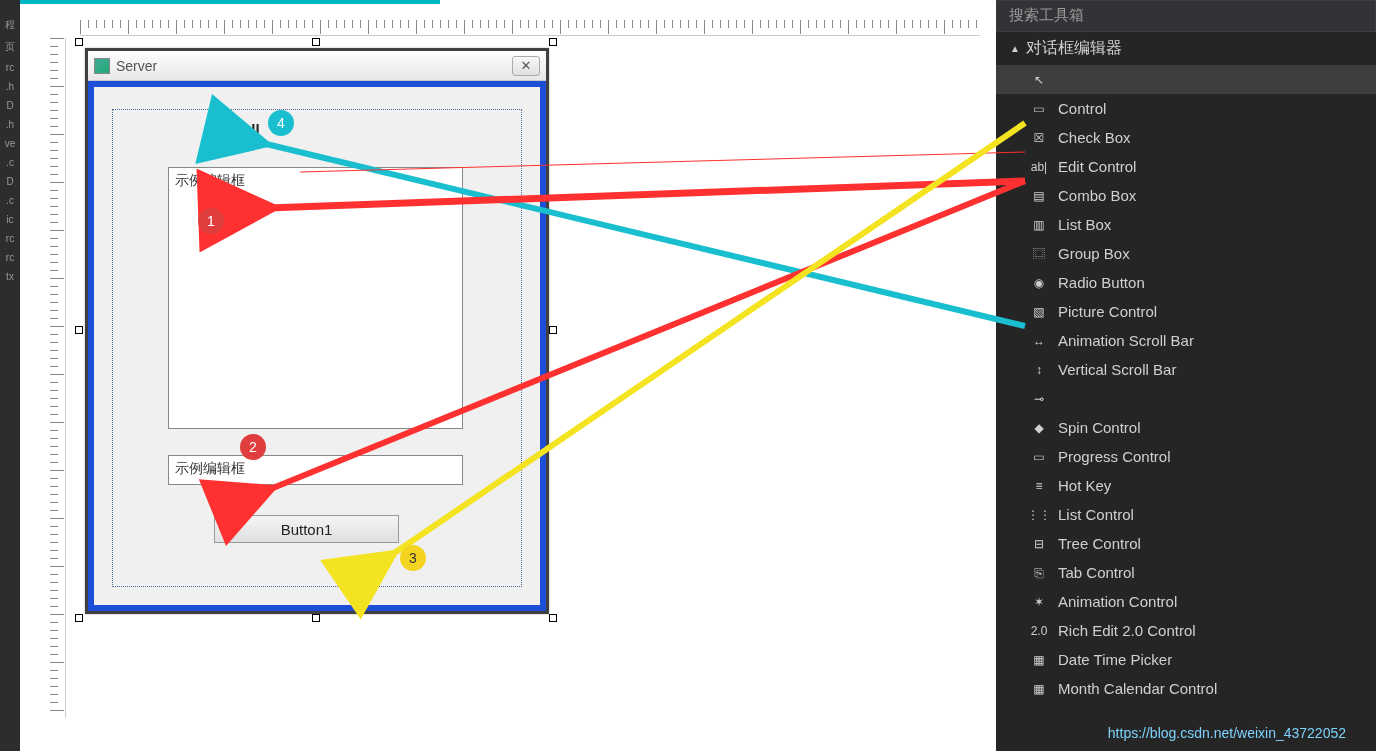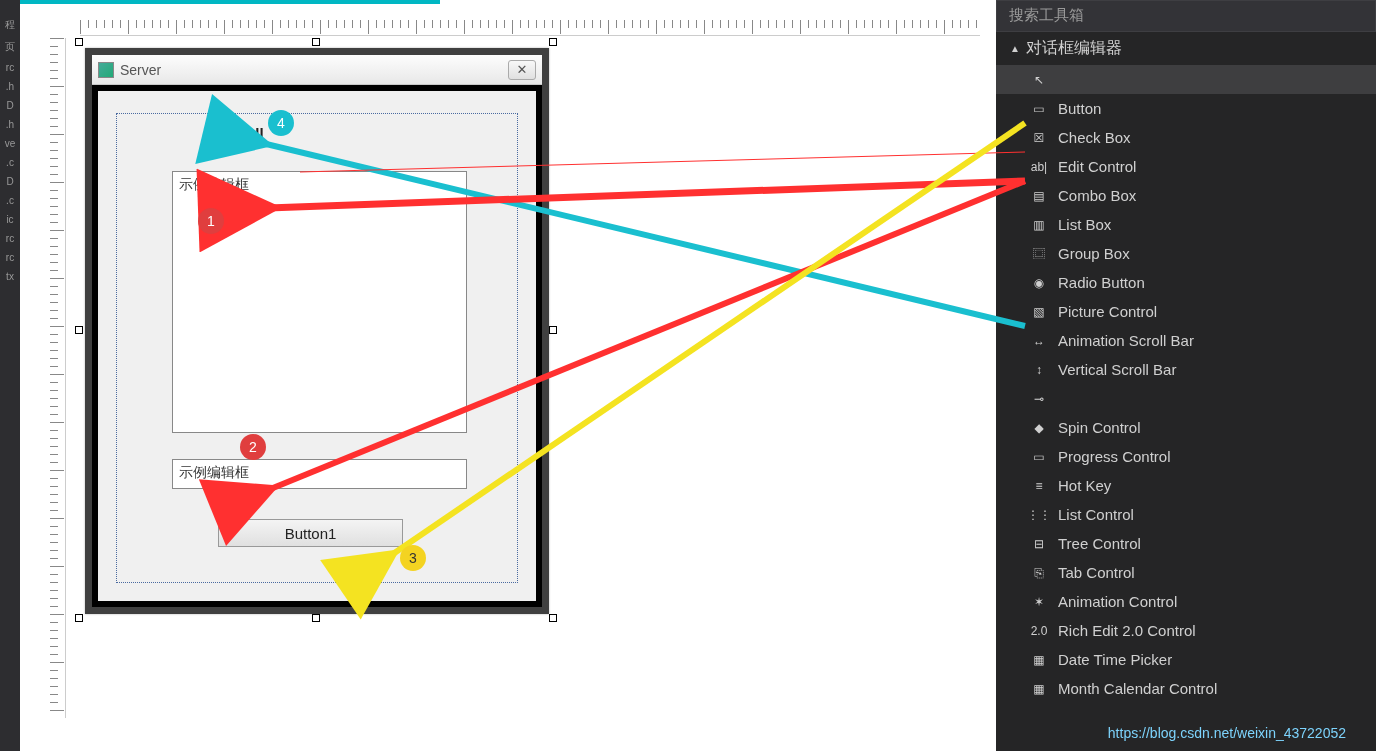--- a/index.html
+++ b/index.html
@@ -13,21 +13,21 @@
 
 .ruler-h { position: absolute; left: 60px; top: 20px; width: 900px; height: 16px; background: #fff; border-bottom: 1px solid #ccc; }
 .ruler-h .tick { position: absolute; top: 0; width: 1px; height: 10px; background: #888; }
 .ruler-v { position: absolute; left: 30px; top: 38px; width: 16px; height: 680px; background: #fff; border-right: 1px solid #ccc; }
 .ruler-v .tick { position: absolute; left: 0; height: 1px; width: 10px; background: #888; }
 
 .selection-handle { position: absolute; width: 8px; height: 8px; background: #fff; border: 1px solid #000; }
 
 .dialog-outer { position: absolute; left: 65px; top: 48px; width: 464px; height: 566px; }
 
-.dialog-window { position: absolute; left: 0; top: 0; width: 100%; height: 100%; background: #000000; border: 7px solid #404040; box-shadow: 0 0 2px rgba(0,0,0,0.3); }
+.dialog-window { position: absolute; left: 0; top: 0; width: 100%; height: 100%; background: #1d4ed8; border: 3px solid #404040; box-shadow: 0 0 2px rgba(0,0,0,0.3); }
 
 .titlebar { height: 30px; background: linear-gradient(#fdfdfd, #e8e8e8); border-bottom: 1px solid #c8c8c8; display: flex; align-items: center; padding: 0 6px; gap: 6px; }
 .titlebar .app-icon { width: 16px; height: 16px; background: linear-gradient(135deg,#4a9,#2a7); border: 1px solid #888; }
 .titlebar .title { font-size: 14px; color: #555; flex: 1; }
 .titlebar .close-btn { width: 28px; height: 20px; background: linear-gradient(#f8f8f8,#e0e0e0); border: 1px solid #aaa; border-radius: 3px; display: flex; align-items: center; justify-content: center; font-size: 13px; color: #555; }
 
 .dialog-body { position: absolute; left: 6px; top: 36px; right: 6px; bottom: 6px; background: #f0f0f0; }
 .dotted-border { position: absolute; left: 18px; top: 22px; right: 18px; bottom: 18px; border: 1px dotted #4a6aa0; }
 
 .static-label { position: absolute; left: 124px; top: 34px; font-size: 15px; font-weight: 600; color: #222; }
@@ -315,21 +315,21 @@
   <div class="toolbox-header">
     <span class="tri">▲</span>
     <span>对话框编辑器</span>
   </div>
   <div id="toolboxItems">
       <div class="toolbox-item selected">
         <span class="ticon">↖</span>
       </div>
       <div class="toolbox-item">
         <span class="ticon">▭</span>
-        <span class="tlabel">Button</span>
+        <span class="tlabel">Control</span>
       </div>
       <div class="toolbox-item">
         <span class="ticon">☒</span>
         <span class="tlabel">Check Box</span>
       </div>
       <div class="toolbox-item">
         <span class="ticon">ab|</span>
         <span class="tlabel">Edit Control</span>
       </div>
       <div class="toolbox-item">

